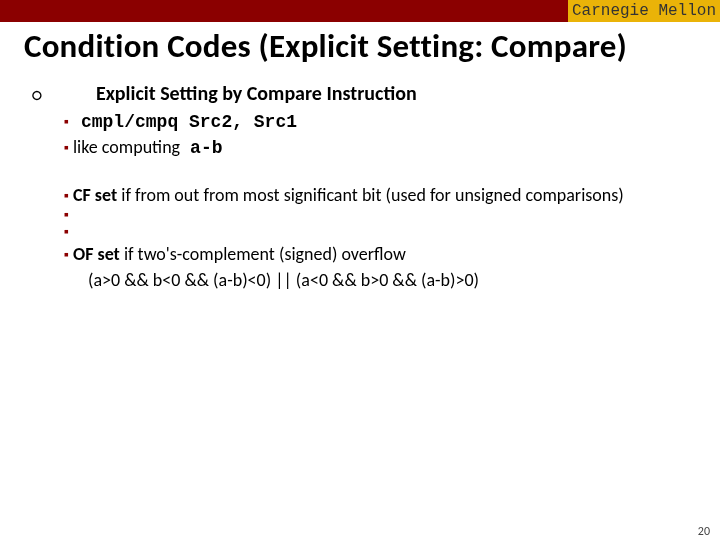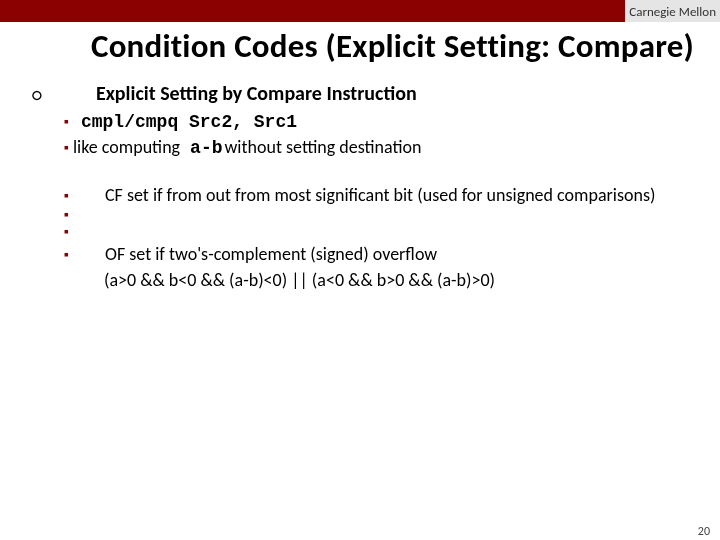--- a/index.html
+++ b/index.html
@@ -1,30 +1,30 @@
 <!DOCTYPE html>
 <html><head>
 <meta charset="utf-8">
 <style>
   * { margin: 0; padding: 0; box-sizing: border-box; }
   html, body { width: 720px; height: 540px; font-family: Calibri, Arial, sans-serif; background: #fff; color: #000; overflow: hidden; }
   .slide { position: relative; width: 720px; height: 540px; }
   .topbar { width: 100%; height: 22px; background: #8b0000; position: relative; }
-  .brandbox { position: absolute; right: 0; top: 0; height: 22px; display: flex; align-items: center; background: #e5e5e5; padding: 0 4px; font-size: 13px; color: #333; }
-  .title { font-size: 33px; font-weight: 700; line-height: 1.12; padding: 6px 26px 10px 24px; letter-spacing: 0.2px; text-align: right; }
+  .brandbox { position: absolute; right: 0; top: 0; height: 22px; display: flex; align-items: center; background: #eab308; padding: 0 4px; font-size: 16px; color: #333; font-family: Liberation Mono, monospace; }
+  .title { font-size: 33px; font-weight: 700; line-height: 1.12; padding: 6px 8px 10px 24px; letter-spacing: 0.2px; }
   .body { padding: 0 28px 0 28px; }
   .h1line { display: flex; align-items: baseline; gap: 10px; margin: 6px 0 6px 4px; }
   .h1bullet { font-size: 18px; line-height: 1; position: relative; top: 1px; }
   .h1text { font-size: 20px; font-weight: 700; margin-left: 44px; }
   .group { margin: 2px 0 2px 36px; }
   .bline { display: flex; align-items: baseline; gap: 2px; margin: 3px 0; font-size: 18px; line-height: 1.25; }
   .sq { color: #8b0000; font-size: 14px; line-height: 1; position: relative; top: -1px; margin-right: 2px; }
-  .bold { font-weight: 400; margin-left: 32px; }
+  .bold { font-weight: 700; }
   .mono { font-family: "Courier New", monospace; font-weight: 700; font-size: 18px; margin-left: 8px; }
-  .cont { margin: 0 0 6px 40px; font-size: 18px; line-height: 1.25; }
+  .cont { margin: 0 0 6px 24px; font-size: 18px; line-height: 1.25; }
   .spacer { height: 18px; }
   .pagenum { position: absolute; right: 10px; bottom: 2px; font-size: 12px; color: #444; }
 </style>
 </head>
 <body>
 
 <div class="slide">
 
   <div class="topbar">
     <div class="brandbox">
@@ -43,21 +43,20 @@
 
     <div class="group">
       <div class="bline">
         <span class="sq">▪</span>
         <span class="mono">cmpl/cmpq Src2, Src1</span>
       </div>
       <div class="bline">
         <span class="sq">▪</span>
         <span> like computing </span>
         <span class="mono">a-b</span>
-        <span> without setting destination</span>
       </div>
     </div>
 
     <div class="spacer"></div>
 
     <div class="group">
       <div class="bline">
         <span class="sq">▪</span>
         <span>
           <span class="bold">CF set</span><span> if from out from most significant bit (used for unsigned comparisons)</span>

